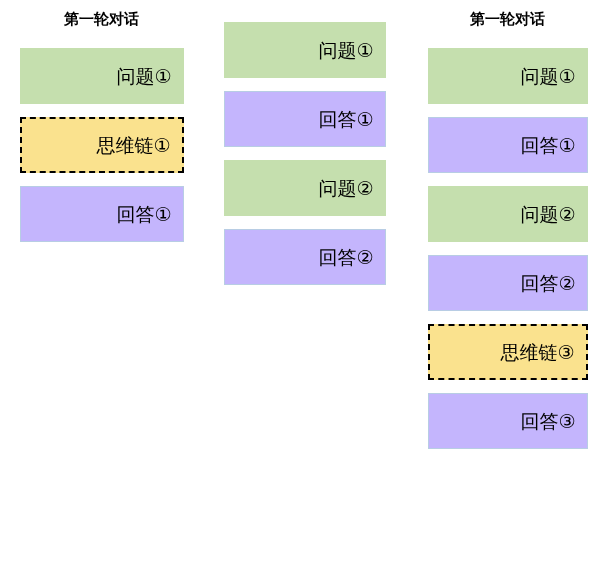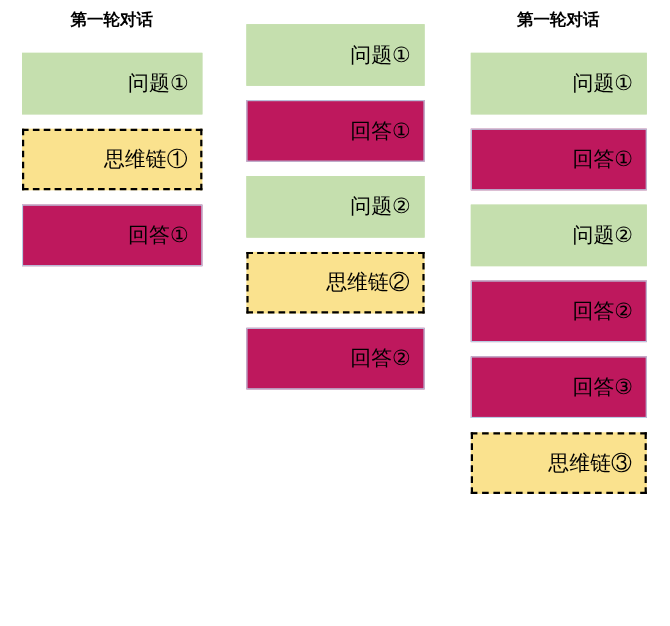--- a/index.html
+++ b/index.html
@@ -60,27 +60,26 @@
     font-size: 19px;
     line-height: 1;
     color: #000000;
     white-space: nowrap;
   }
   .msg.question {
     background: #c5dfae;
     border: 1px solid #c5dfae;
   }
   .msg.answer {
-    background: #be185d;
+    background: #c4b5fd;
     border: 1px solid #b8cde4;
   }
   .msg.cot {
     background: #fae28e;
     border: 2px dashed #000000;
-    font-family: Liberation Serif, serif;
   }
   .col-2 .stack .msg { width: 162px; }
   .col-3 .stack .msg { width: 160px; }
 </style>
 </head>
 <body>
 
 <div class="board">
 
   <div class="column col-1">
@@ -90,30 +89,29 @@
       <div class="msg cot">思维链①</div>
       <div class="msg answer">回答①</div>
     </div>
   </div>
 
   <div class="column col-2">
     <div class="stack">
       <div class="msg question">问题①</div>
       <div class="msg answer">回答①</div>
       <div class="msg question">问题②</div>
-      <div class="msg cot">思维链②</div>
       <div class="msg answer">回答②</div>
     </div>
   </div>
 
   <div class="column col-3">
     <div class="col-title">第一轮对话</div>
     <div class="stack">
       <div class="msg question">问题①</div>
       <div class="msg answer">回答①</div>
       <div class="msg question">问题②</div>
       <div class="msg answer">回答②</div>
+      <div class="msg cot">思维链③</div>
       <div class="msg answer">回答③</div>
-      <div class="msg cot">思维链③</div>
     </div>
   </div>
 
 </div>
 
 </body></html>

